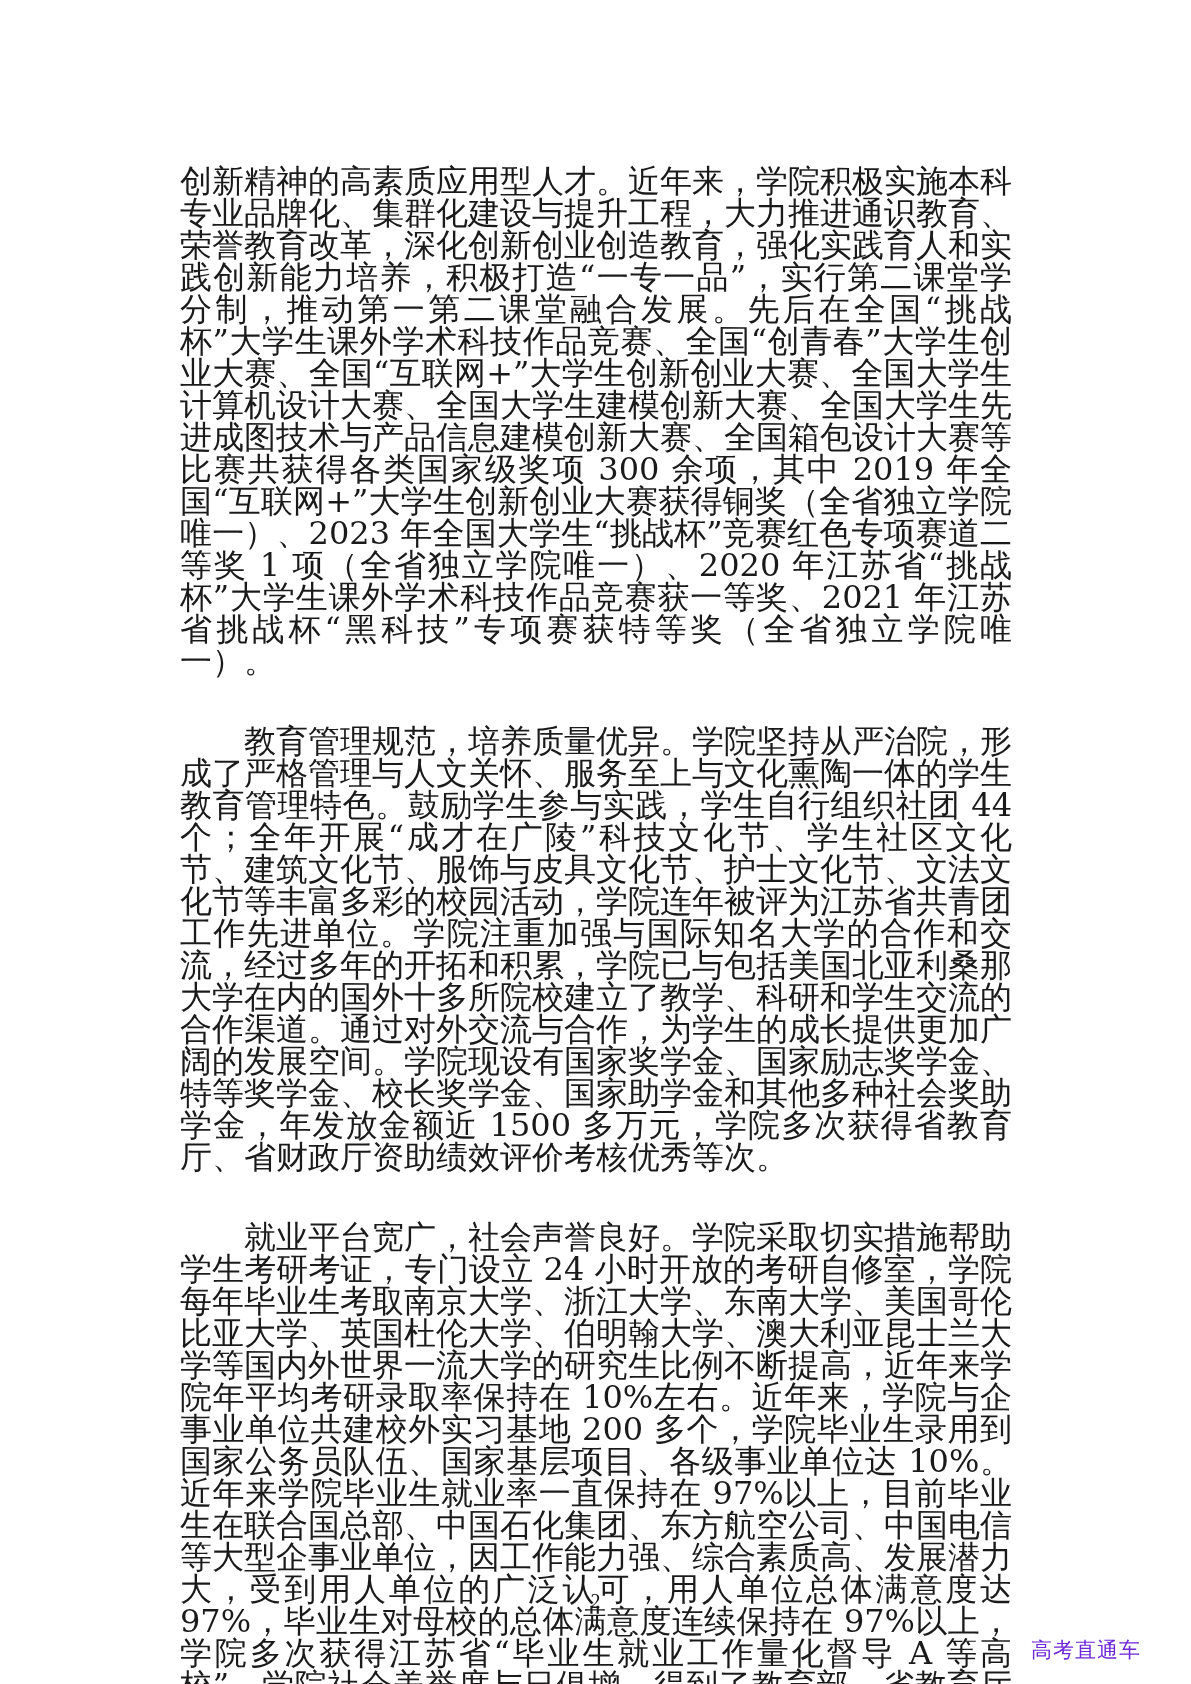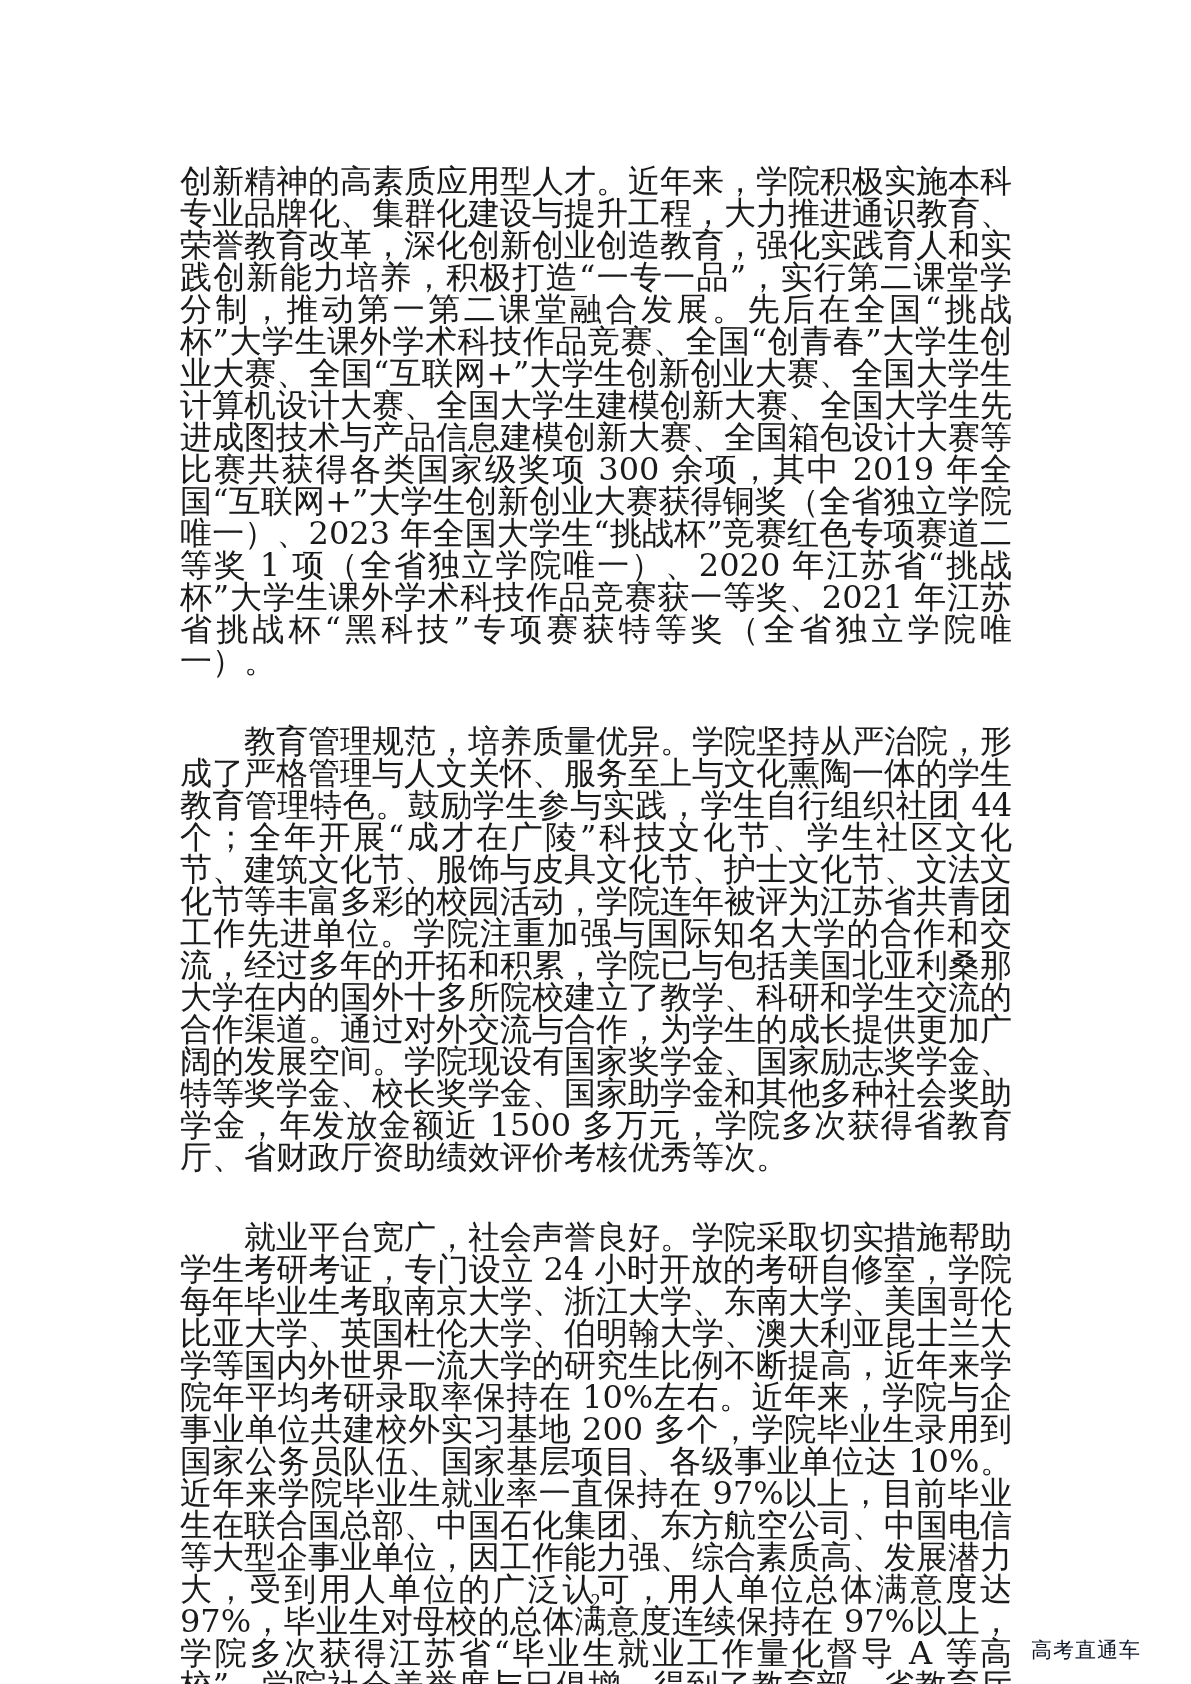--- a/index.html
+++ b/index.html
@@ -14,21 +14,21 @@
     text-align: justify; text-justify: inter-character;
   }
   .body-text p { margin: 0; }
   .body-text p.indent { text-indent: 2em; margin-top: 48px; }
   .page-number {
     position: absolute; left: 0; width: 1191px; top: 1590px; text-align: center;
     font-family: "Liberation Serif", serif; font-size: 20px; color: #111;
   }
   .watermark {
     position: absolute; right: 50px; top: 1636px;
-    font-family: "DejaVu Sans", sans-serif; font-size: 21px; color: #0f172a; letter-spacing: 1px;
+    font-family: "DejaVu Sans", sans-serif; font-size: 21px; color: #6d28d9; letter-spacing: 1px;
   }
 </style>
 </head>
 <body>
 
 <div class="page">
   <div class="body-text">
     <p>创新精神的高素质应用型人才。近年来，学院积极实施本科专业品牌化、集群化建设与提升工程，大力推进通识教育、荣誉教育改革，深化创新创业创造教育，强化实践育人和实践创新能力培养，积极打造“一专一品”，实行第二课堂学分制，推动第一第二课堂融合发展。先后在全国“挑战杯”大学生课外学术科技作品竞赛、全国“创青春”大学生创业大赛、全国“互联网+”大学生创新创业大赛、全国大学生计算机设计大赛、全国大学生建模创新大赛、全国大学生先进成图技术与产品信息建模创新大赛、全国箱包设计大赛等比赛共获得各类国家级奖项 300 余项，其中 2019 年全国“互联网+”大学生创新创业大赛获得铜奖（全省独立学院唯一）、2023 年全国大学生“挑战杯”竞赛红色专项赛道二等奖 1 项（全省独立学院唯一）、2020 年江苏省“挑战杯”大学生课外学术科技作品竞赛获一等奖、2021 年江苏省挑战杯“黑科技”专项赛获特等奖（全省独立学院唯一）。</p>
     <p class="indent">教育管理规范，培养质量优异。学院坚持从严治院，形成了严格管理与人文关怀、服务至上与文化熏陶一体的学生教育管理特色。鼓励学生参与实践，学生自行组织社团 44 个；全年开展“成才在广陵”科技文化节、学生社区文化节、建筑文化节、服饰与皮具文化节、护士文化节、文法文化节等丰富多彩的校园活动，学院连年被评为江苏省共青团工作先进单位。学院注重加强与国际知名大学的合作和交流，经过多年的开拓和积累，学院已与包括美国北亚利桑那大学在内的国外十多所院校建立了教学、科研和学生交流的合作渠道。通过对外交流与合作，为学生的成长提供更加广阔的发展空间。学院现设有国家奖学金、国家励志奖学金、特等奖学金、校长奖学金、国家助学金和其他多种社会奖助学金，年发放金额近 1500 多万元，学院多次获得省教育厅、省财政厅资助绩效评价考核优秀等次。</p>
     <p class="indent">就业平台宽广，社会声誉良好。学院采取切实措施帮助学生考研考证，专门设立 24 小时开放的考研自修室，学院每年毕业生考取南京大学、浙江大学、东南大学、美国哥伦比亚大学、英国杜伦大学、伯明翰大学、澳大利亚昆士兰大学等国内外世界一流大学的研究生比例不断提高，近年来学院年平均考研录取率保持在 10%左右。近年来，学院与企事业单位共建校外实习基地 200 多个，学院毕业生录用到国家公务员队伍、国家基层项目、各级事业单位达 10%。近年来学院毕业生就业率一直保持在 97%以上，目前毕业生在联合国总部、中国石化集团、东方航空公司、中国电信等大型企事业单位，因工作能力强、综合素质高、发展潜力大，受到用人单位的广泛认可，用人单位总体满意度达 97%，毕业生对母校的总体满意度连续保持在 97%以上，学院多次获得江苏省“毕业生就业工作量化督导 A 等高校”。学院社会美誉度与日俱增，得到了教育部、省教育厅领导和国</p>

